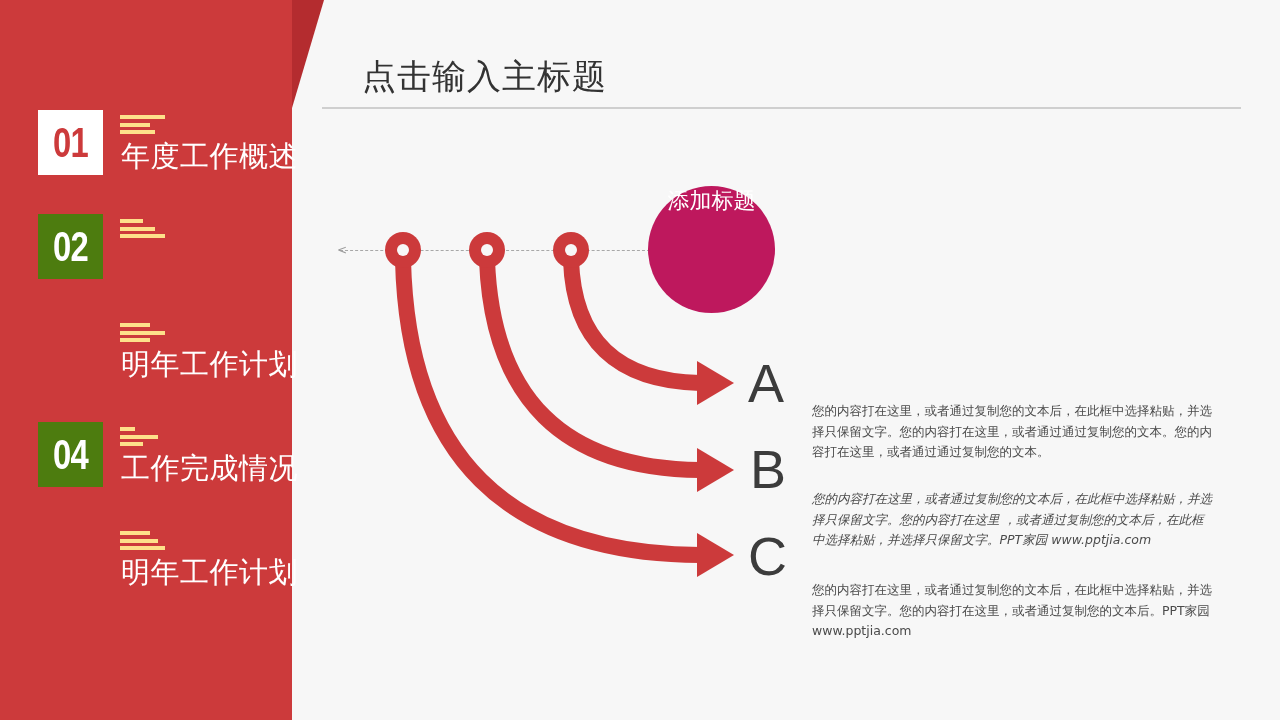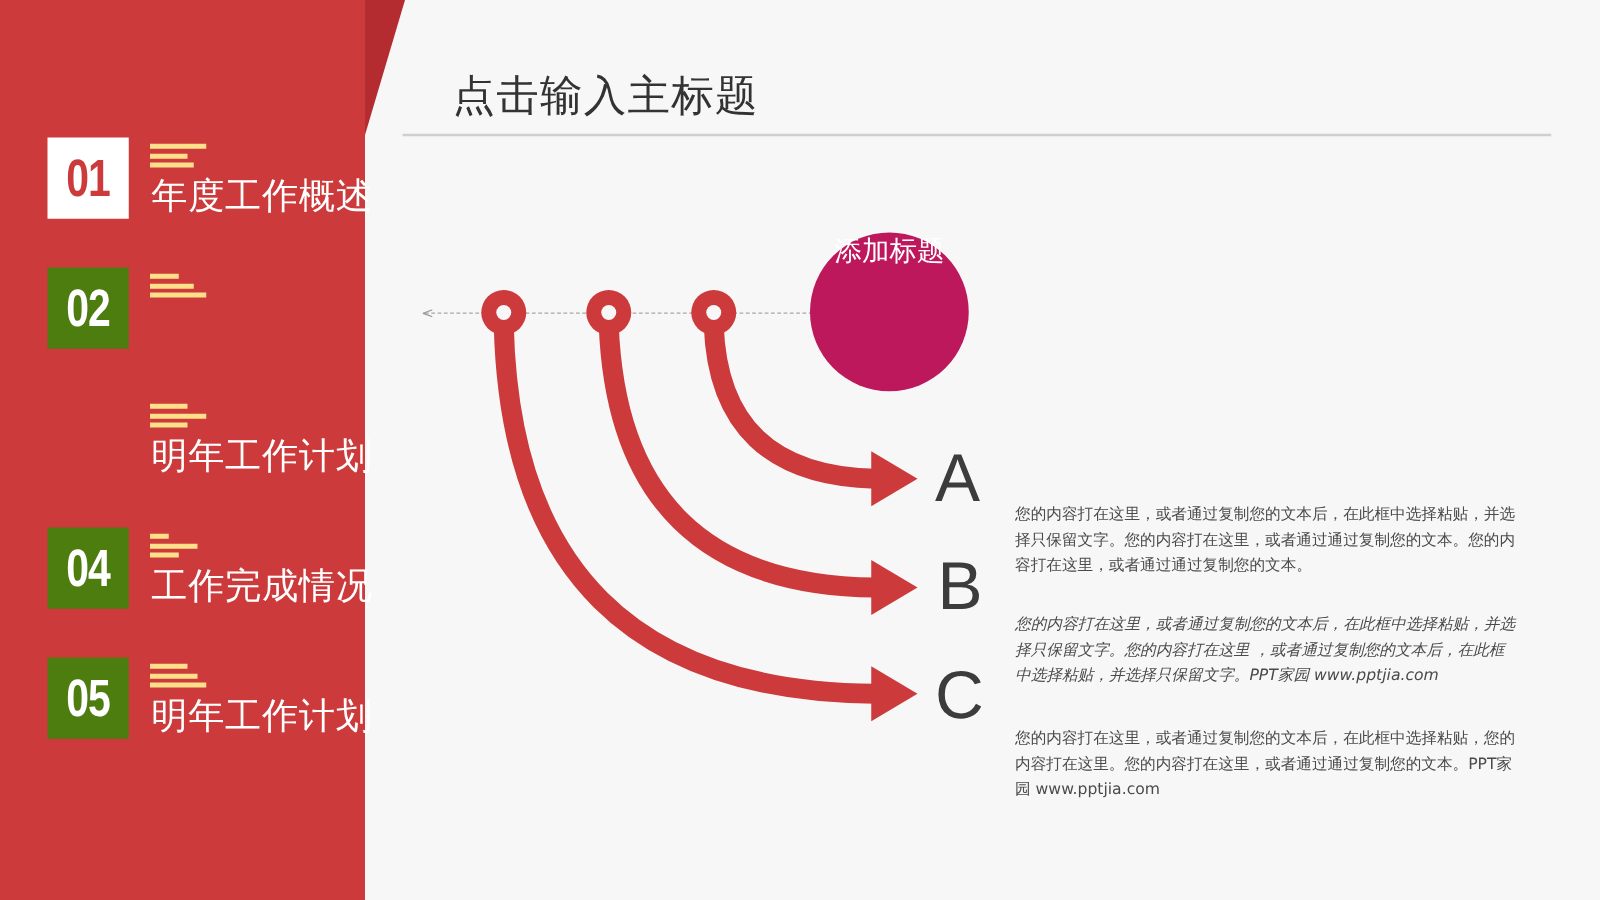--- a/index.html
+++ b/index.html
@@ -72,23 +72,20 @@
     </div>
   <div class="bars">
     <div class="bar" style="width:15px"></div>
       <div class="bar" style="width:38px"></div>
       <div class="bar" style="width:23px"></div>
   </div>
   <div class="nav-label">工作完成情况</div>
 </div>
 
 <div class="nav-item" style="top:526px;">
-  <div class="num-wrap normal">
-      <div class="num-box">05</div>
-    </div>
   <div class="bars">
     <div class="bar" style="width:30px"></div>
       <div class="bar" style="width:38px"></div>
       <div class="bar" style="width:45px"></div>
   </div>
   <div class="nav-label">明年工作计划</div>
 </div>
 
 <div class="page-title">点击输入主标题</div>
 <div class="title-rule"></div>
@@ -122,13 +119,13 @@
 <div class="topic-circle">
   <span>添加标题</span>
 </div>
 
 <div class="letter" style="left:748px; top:356px;">A</div>
 <div class="letter" style="left:750px; top:442px;">B</div>
 <div class="letter" style="left:748px; top:529px;">C</div>
 
 <div class="desc" style="top:357px;">您的内容打在这里，或者通过复制您的文本后，在此框中选择粘贴，并选择只保留文字。您的内容打在这里，或者通过通过复制您的文本。您的内容打在这里，或者通过通过复制您的文本。</div>
 <div class="desc" style="top:445px;font-style:italic;">您的内容打在这里，或者通过复制您的文本后，在此框中选择粘贴，并选择只保留文字。您的内容打在这里 ，或者通过复制您的文本后，在此框中选择粘贴，并选择只保留文字。PPT家园 www.pptjia.com</div>
-<div class="desc" style="top:536px;">您的内容打在这里，或者通过复制您的文本后，在此框中选择粘贴，您的内容打在这里。您的内容打在这里，或者通过通过复制您的文本。PPT家园 www.pptjia.com</div>
+<div class="desc" style="top:536px;">您的内容打在这里，或者通过复制您的文本后，在此框中选择粘贴，并选择只保留文字。您的内容打在这里，或者通过复制您的文本后。PPT家园 www.pptjia.com</div>
 
 </body></html>

